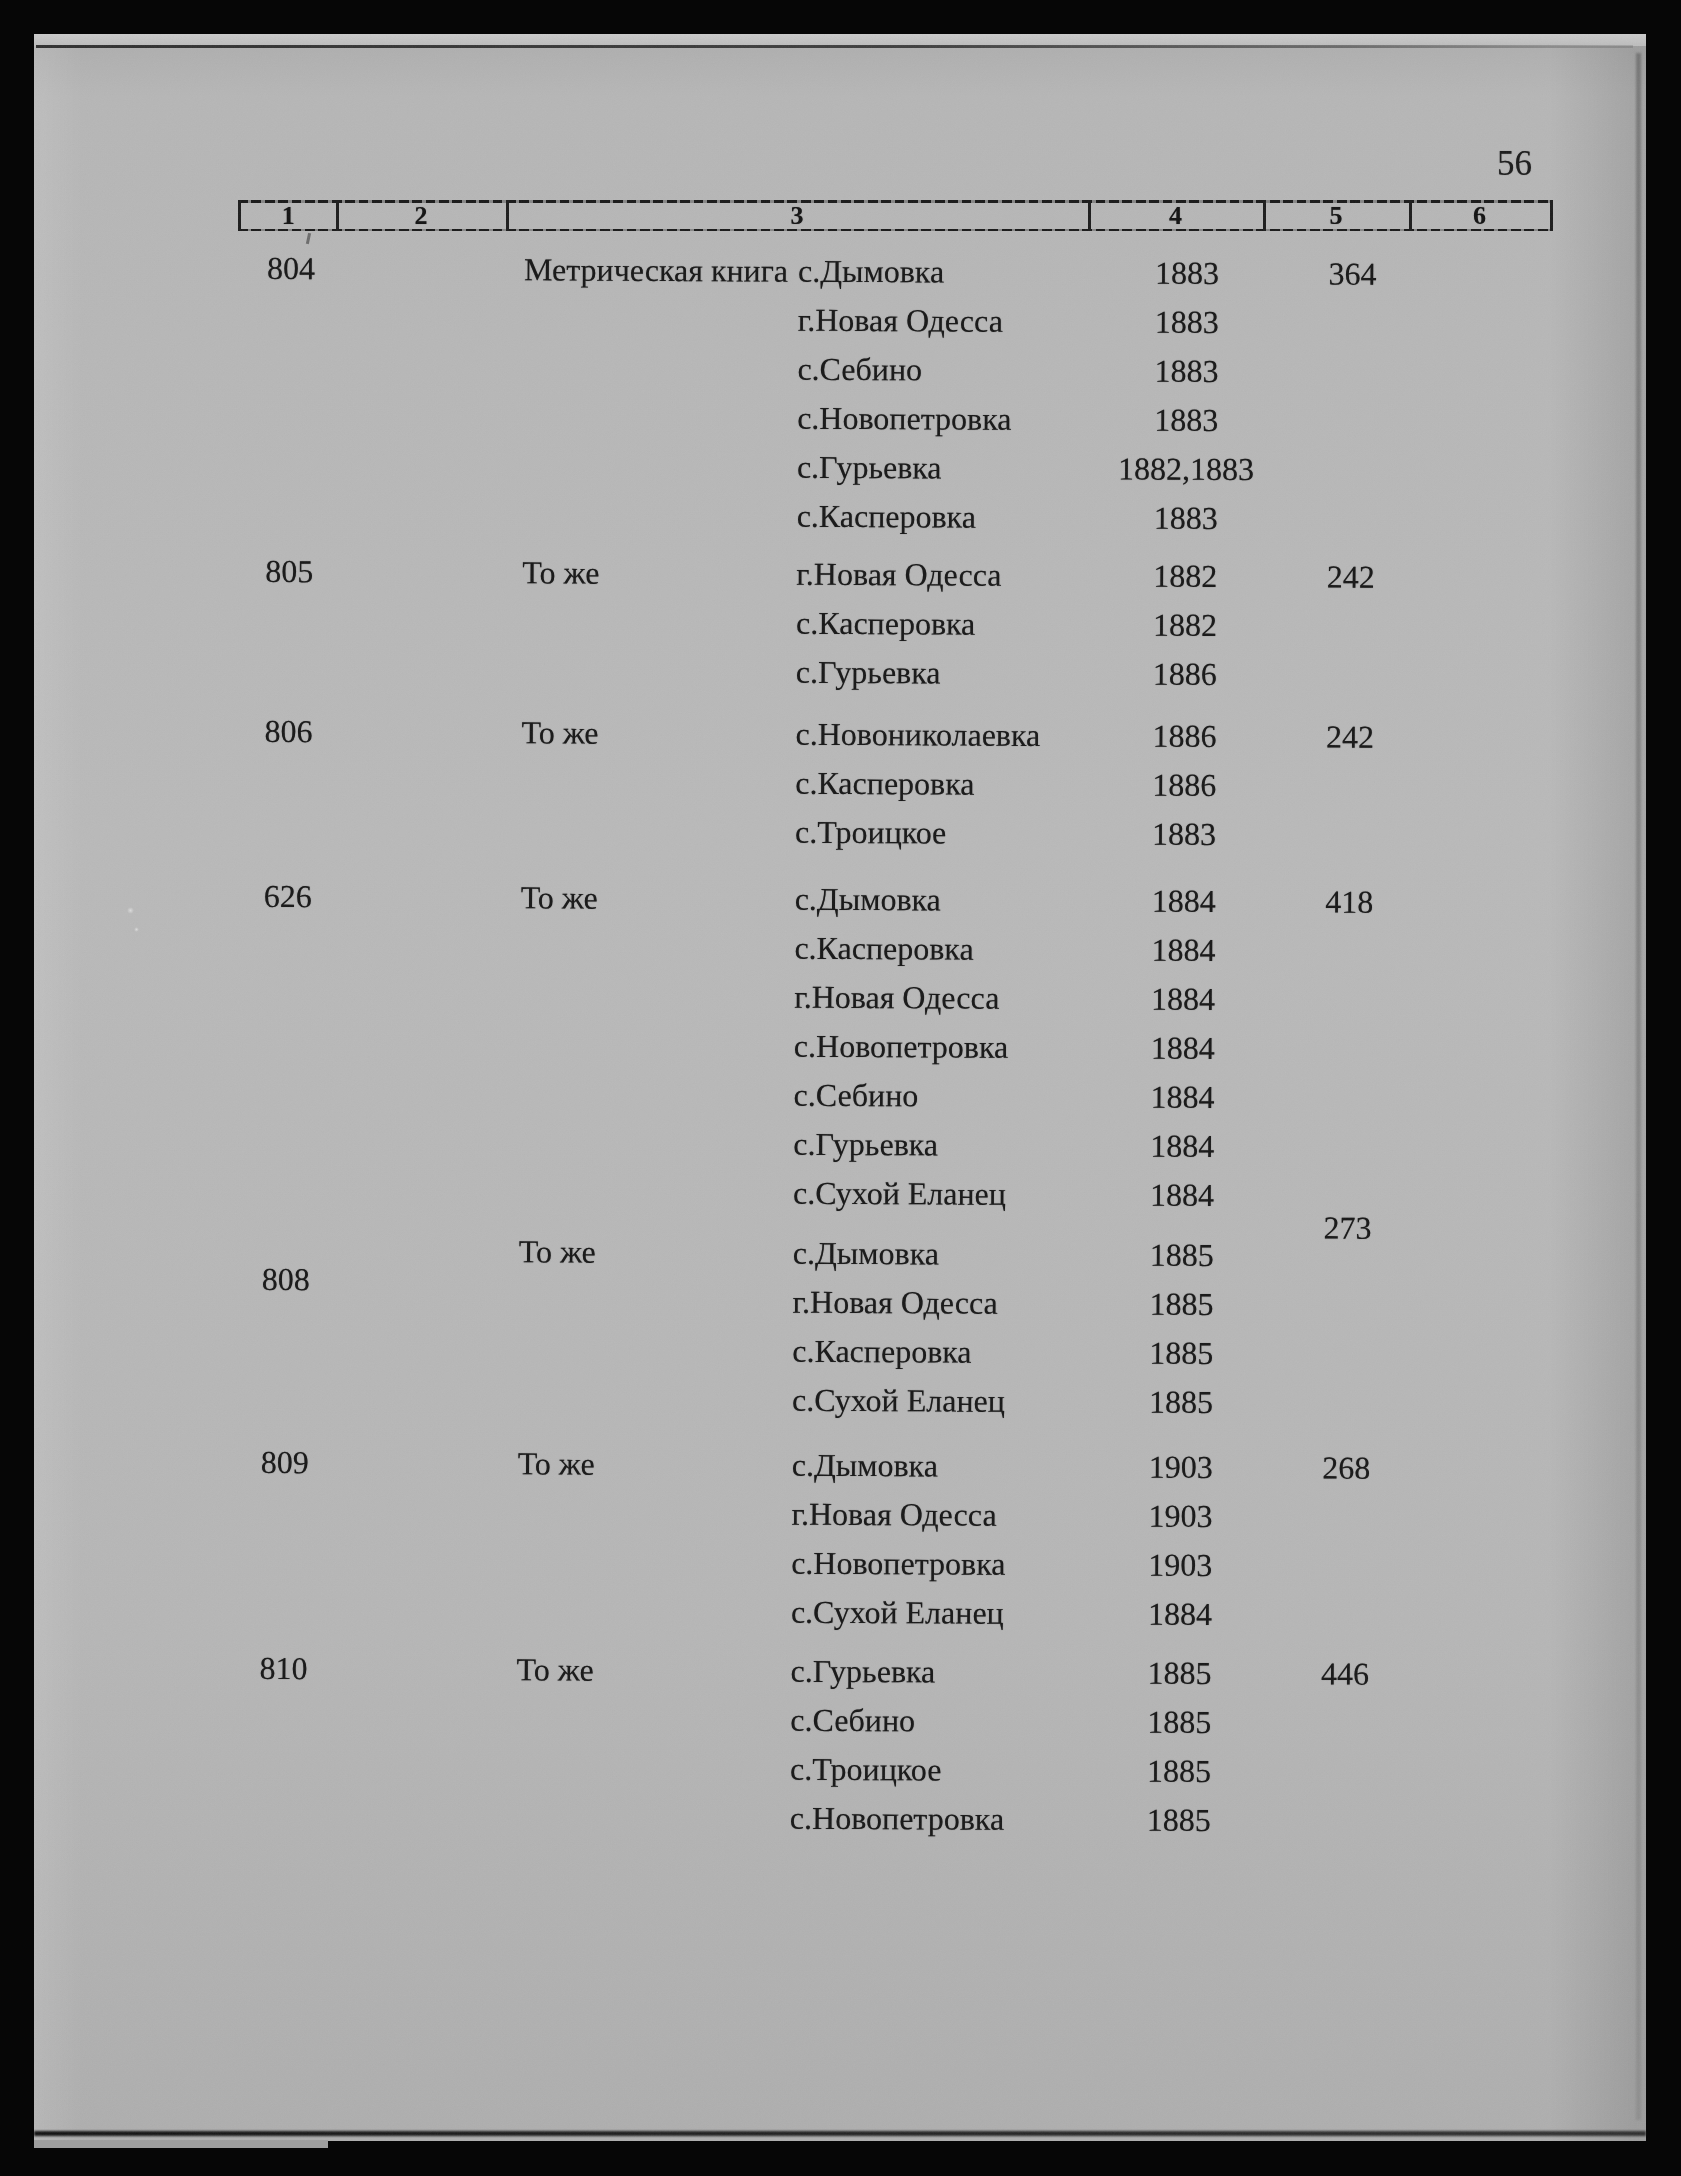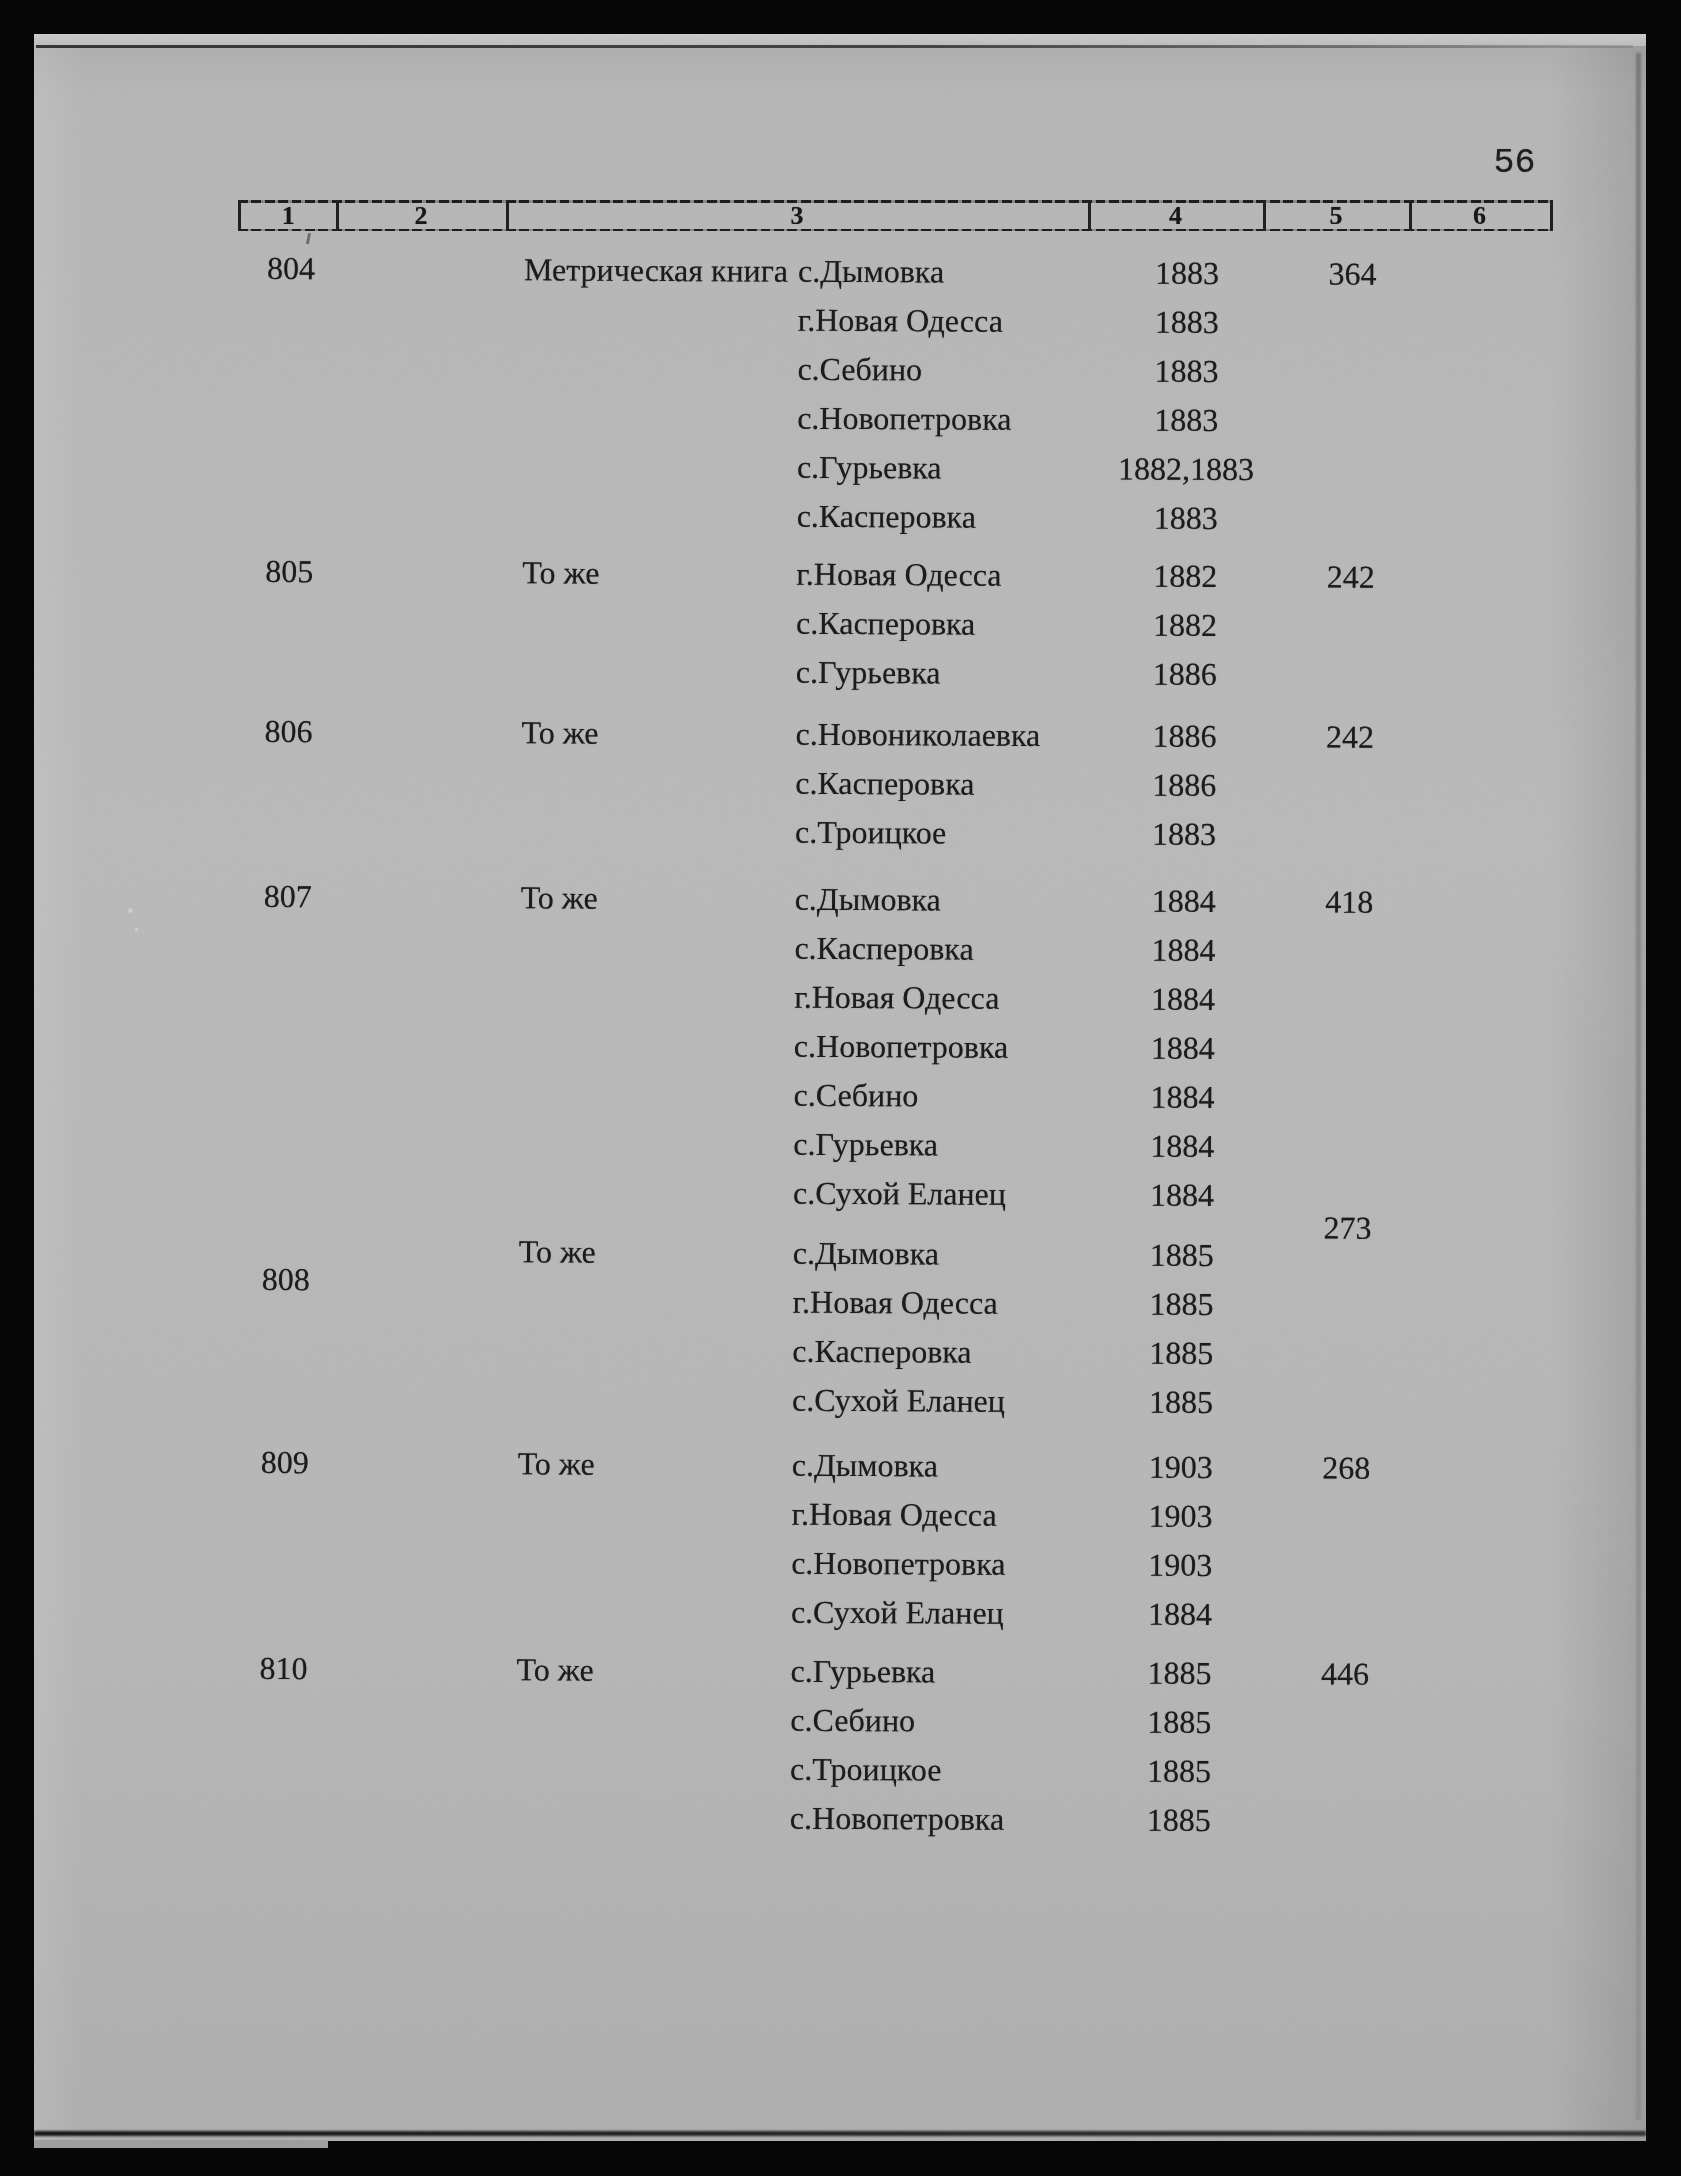--- a/index.html
+++ b/index.html
@@ -22,21 +22,21 @@
   .bottom-sliver{position:absolute;left:34px;top:2140px;width:294px;height:8px;background:#9e9e9e;}
   .speck{position:absolute;border-radius:50%;background:radial-gradient(circle,#dadada 0%,rgba(218,218,218,0) 70%);}
   .tick-mark{position:absolute;left:307px;top:233px;width:2.7px;height:10.7px;background:rgba(45,45,45,.55);
         transform:rotate(12deg);filter:blur(0.4px);}
 
   #content{position:absolute;left:0;top:0;width:1682px;height:2177px;filter:blur(0.3px);}
   .txt{position:absolute;white-space:nowrap;font-size:32px;line-height:36px;color:#171717;
        text-shadow:0 0 0.9px rgba(20,20,20,.55);}
   .center{text-align:center;}
   .page-number{position:absolute;left:1461px;top:144px;width:107px;font-size:35px;line-height:39px;
-       color:#1a1a1a;text-align:center;text-shadow:0 0 0.9px rgba(20,20,20,.5);font-family:Liberation Mono, monospace;}
+       color:#1a1a1a;text-align:center;text-shadow:0 0 0.9px rgba(20,20,20,.5);}
 
   .thead{position:absolute;left:238px;top:200px;width:1314px;height:31px;}
   .hline{position:absolute;left:0;width:1314px;height:2.7px;
        background:repeating-linear-gradient(90deg,#191919 0px,#191919 9.8px,rgba(25,25,25,.30) 9.8px,rgba(25,25,25,.30) 13.4px);}
   .hline.top{top:0;}
   .hline.bot{top:28.5px;}
   .vline{position:absolute;top:0;width:2.7px;height:31px;background:#1c1c1c;}
   .hcell{position:absolute;top:0.9px;font-size:26px;line-height:29px;font-weight:bold;color:#121212;
        text-align:center;text-shadow:0 0 0.9px rgba(18,18,18,.5);}
 
@@ -106,21 +106,21 @@
         <div class="txt center" style="left: 1089px; top: 651px; width: 196px;">1886</div>
         <div class="txt" style="left: 267px; top: 713px;">806</div>
         <div class="txt" style="left: 524px; top: 713px;">То же</div>
         <div class="txt center" style="left: 1270px; top: 713px; width: 165px;">242</div>
         <div class="txt" style="left: 798px; top: 713px;">с.Новониколаевка</div>
         <div class="txt center" style="left: 1089px; top: 713px; width: 196px;">1886</div>
         <div class="txt" style="left: 798px; top: 762px;">с.Касперовка</div>
         <div class="txt center" style="left: 1089px; top: 762px; width: 196px;">1886</div>
         <div class="txt" style="left: 798px; top: 811px;">с.Троицкое</div>
         <div class="txt center" style="left: 1089px; top: 811px; width: 196px;">1883</div>
-        <div class="txt" style="left: 267px; top: 878px;">807</div>
+        <div class="txt" style="left: 267px; top: 878px;">626</div>
         <div class="txt" style="left: 524px; top: 878px;">То же</div>
         <div class="txt center" style="left: 1270px; top: 878px; width: 165px;">418</div>
         <div class="txt" style="left: 798px; top: 878px;">с.Дымовка</div>
         <div class="txt center" style="left: 1089px; top: 878px; width: 196px;">1884</div>
         <div class="txt" style="left: 798px; top: 927px;">с.Касперовка</div>
         <div class="txt center" style="left: 1089px; top: 927px; width: 196px;">1884</div>
         <div class="txt" style="left: 798px; top: 976px;">г.Новая Одесса</div>
         <div class="txt center" style="left: 1089px; top: 976px; width: 196px;">1884</div>
         <div class="txt" style="left: 798px; top: 1025px;">с.Новопетровка</div>
         <div class="txt center" style="left: 1089px; top: 1025px; width: 196px;">1884</div>

